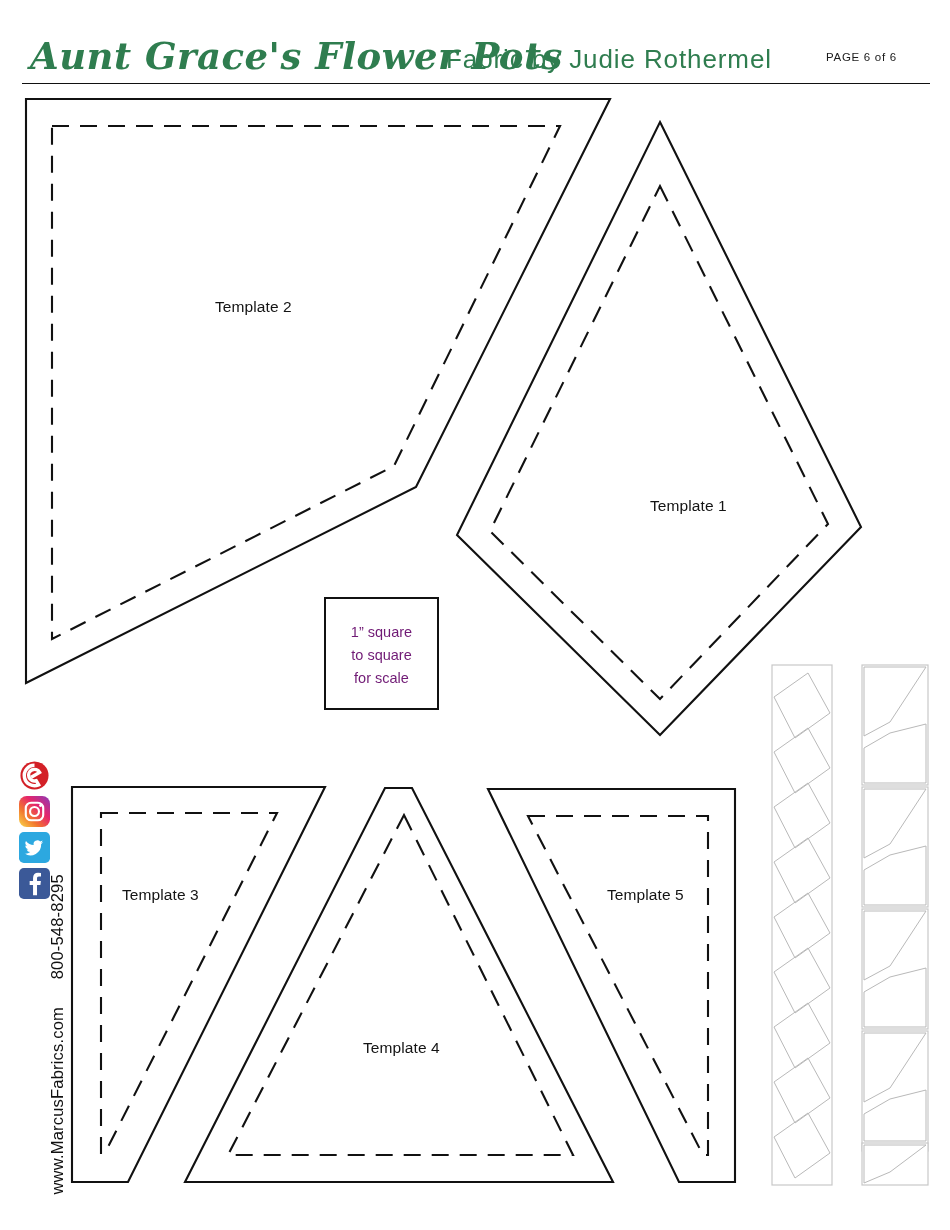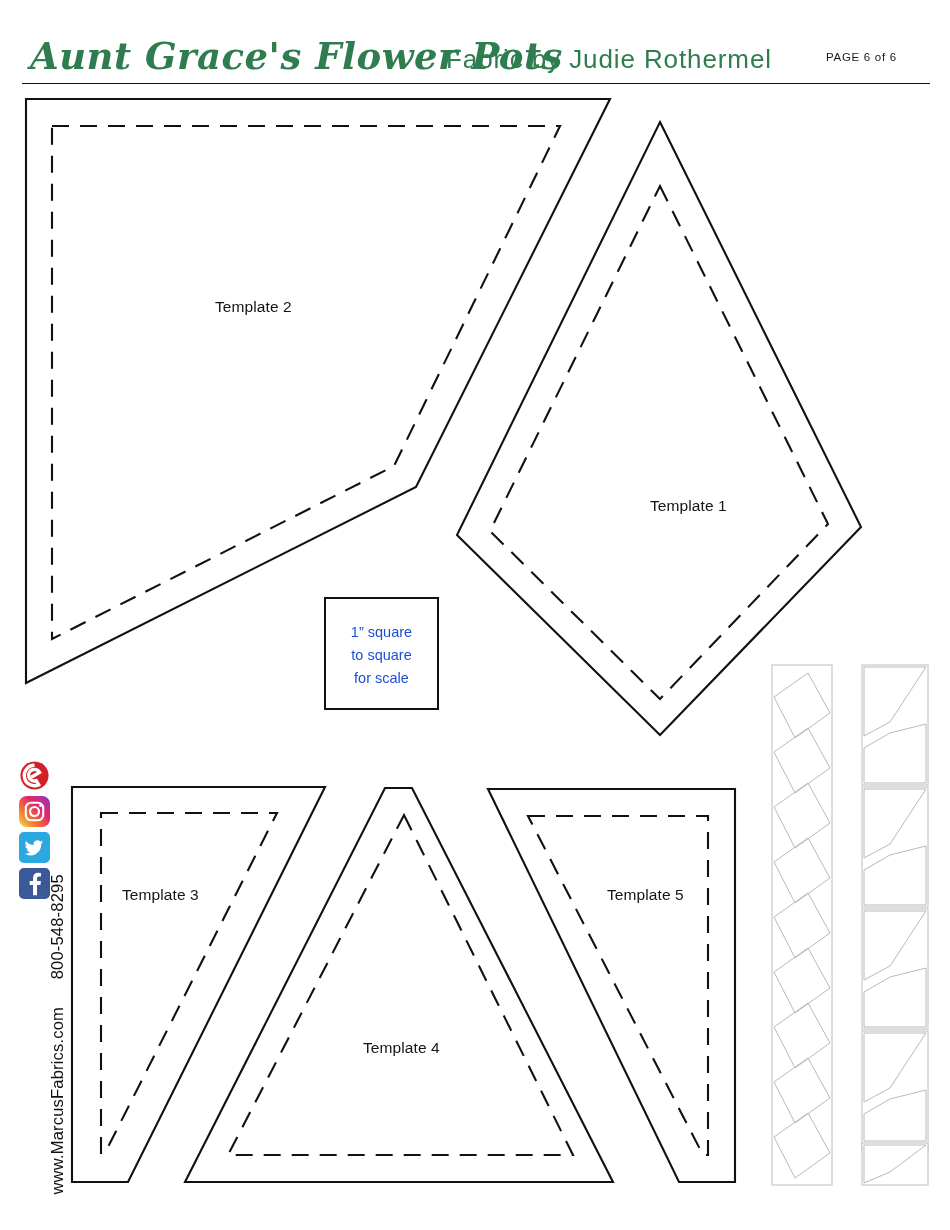--- a/index.html
+++ b/index.html
@@ -155,21 +155,21 @@
     background: #fff;
   }
   #scale-box .lines {
     position: absolute;
     left: 0;
     top: 22px;
     width: 100%;
     text-align: center;
     font-size: 14.5px;
     line-height: 23px;
-    color: #1d4ed8;
+    color: #701a75;
   }
 </style>
 </head>
 <body>
 
 <div id="page">
 
   <div id="header-title">Aunt Grace's Flower Pots</div>
 
   <div id="header-subtitle">Fabric by Judie Rothermel</div>

